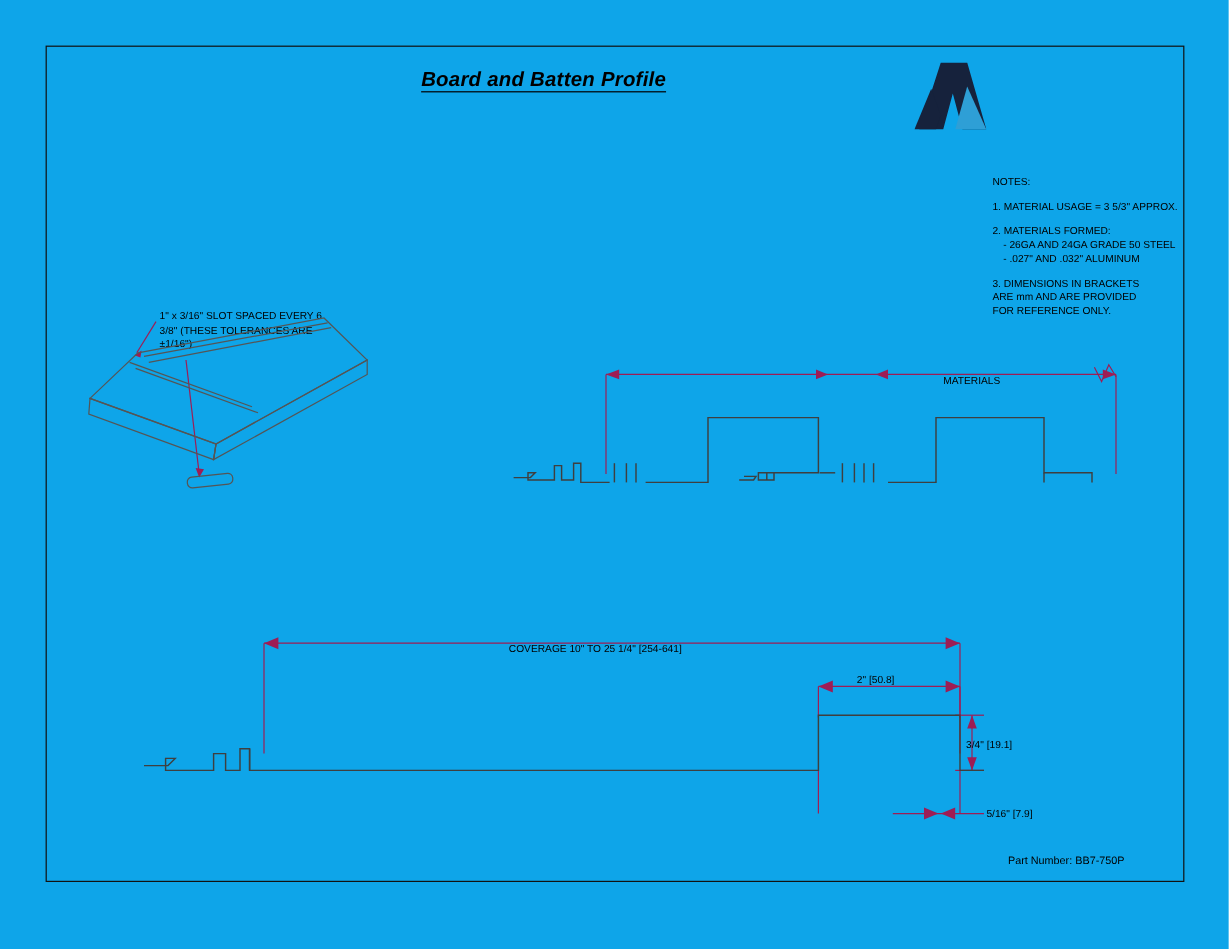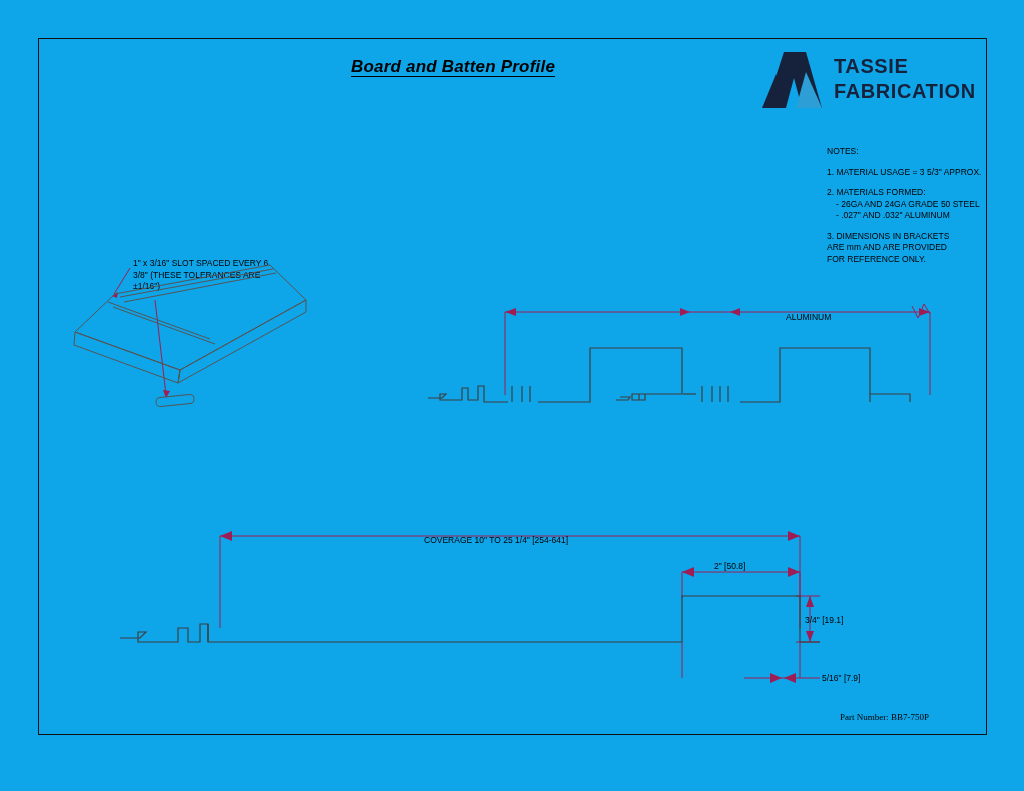--- a/index.html
+++ b/index.html
@@ -95,21 +95,20 @@
   #lbl-coverage-top { left: 786px; top: 312px; }
   #lbl-coverage-main { left: 424px; top: 535px; }
   #lbl-2in { left: 714px; top: 561px; }
   #lbl-34 { left: 805px; top: 615px; }
   #lbl-516 { left: 822px; top: 673px; }
   .part-number {
     position: absolute;
     left: 840px;
     top: 712px;
     font-size: 9px;
-    font-family: Liberation Serif, serif;
   }
   svg { display: block; }
   .ln { stroke: #3f3f3f; stroke-width: 1.2; fill: none; }
   .dim { stroke: #9e1d55; stroke-width: 1; fill: none; }
   .dimfill { fill: #9e1d55; }
   .iso { stroke: #555555; stroke-width: 1; fill: none; }
 </style>
 </head>
 <body>
 
@@ -118,24 +117,20 @@
   <div class="border-frame"></div>
 
   <div class="title">Board and Batten Profile</div>
 
   <div class="logo-wrap">
     <svg class="logo-mark" viewBox="0 0 60 56">
       <polygon points="22,0 44,0 60,56 40,56 32,26 24,56 4,56" fill="#16223c"></polygon>
       <polygon points="44,20 60,56 34,56" fill="#2e9fd6"></polygon>
       <polygon points="0,56 14,22 22,44 18,56" fill="#16223c"></polygon>
     </svg>
-    <div class="logo-text">
-      <div>TASSIE</div>
-      <div>FABRICATION</div>
-    </div>
   </div>
 
   <div class="notes">
     <div class="note-head">NOTES:</div>
     <div class="note-item">1. MATERIAL USAGE = 3 5/3" APPROX.</div>
     <div class="note-item">
       <div>2. MATERIALS FORMED:</div>
       <div class="note-sub">- 26GA AND 24GA GRADE 50 STEEL</div>
       <div class="note-sub">- .027" AND .032" ALUMINUM</div>
     </div>
@@ -241,21 +236,21 @@
       <path class="dim" d="M562,122 L562,158"></path>
       <path class="dim" d="M680,122 L680,158"></path>
     </g>
 
     <g>
       <path class="ln" d="M0,118 L20,118 L26,112 L18,112 L18,122 L58,122 L58,108 L68,108 L68,122 L80,122 L80,104 L88,104 L88,122 L562,122 L562,76 L680,76 L680,122 L700,122"></path>
       <path class="ln" d="M88,122 L88,104"></path>
     </g>
   </svg>
 
-  <div class="dim-label" id="lbl-coverage-top">ALUMINUM</div>
+  <div class="dim-label" id="lbl-coverage-top">MATERIALS</div>
   <div class="dim-label" id="lbl-coverage-main">COVERAGE 10" TO 25 1/4" [254-641]</div>
   <div class="dim-label" id="lbl-2in">2" [50.8]</div>
   <div class="dim-label" id="lbl-34">3/4" [19.1]</div>
   <div class="dim-label" id="lbl-516">5/16" [7.9]</div>
 
   <div class="part-number">Part Number: BB7-750P</div>
 
 </div>
 
 </body></html>

